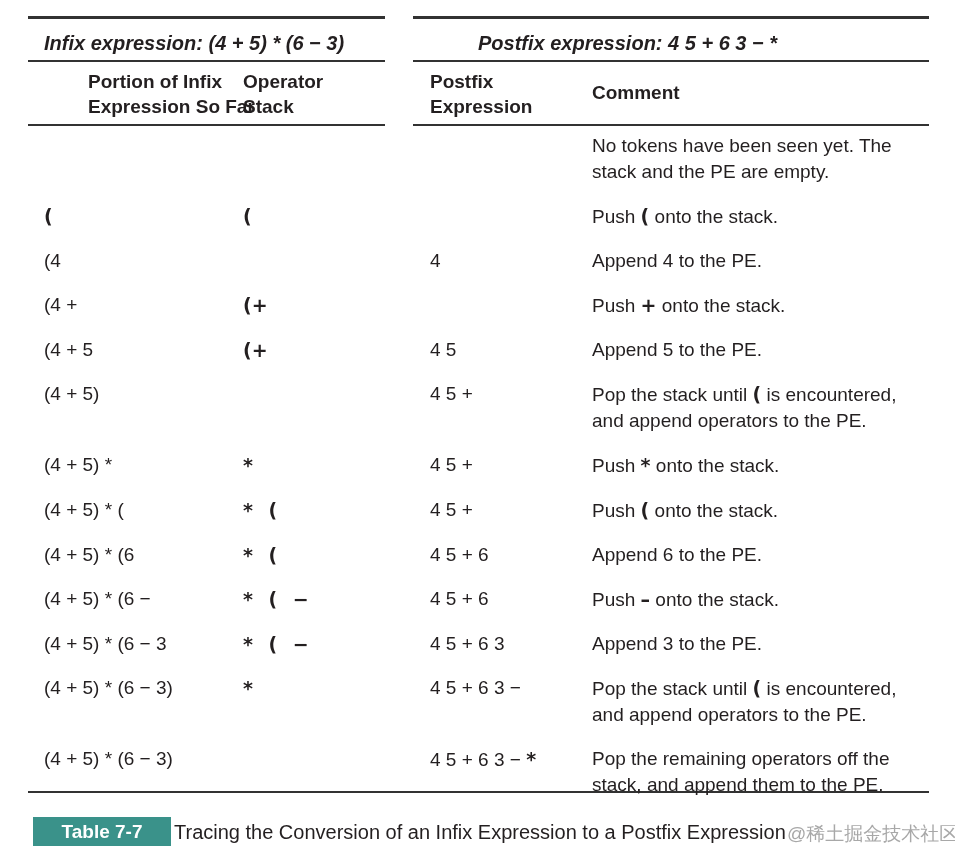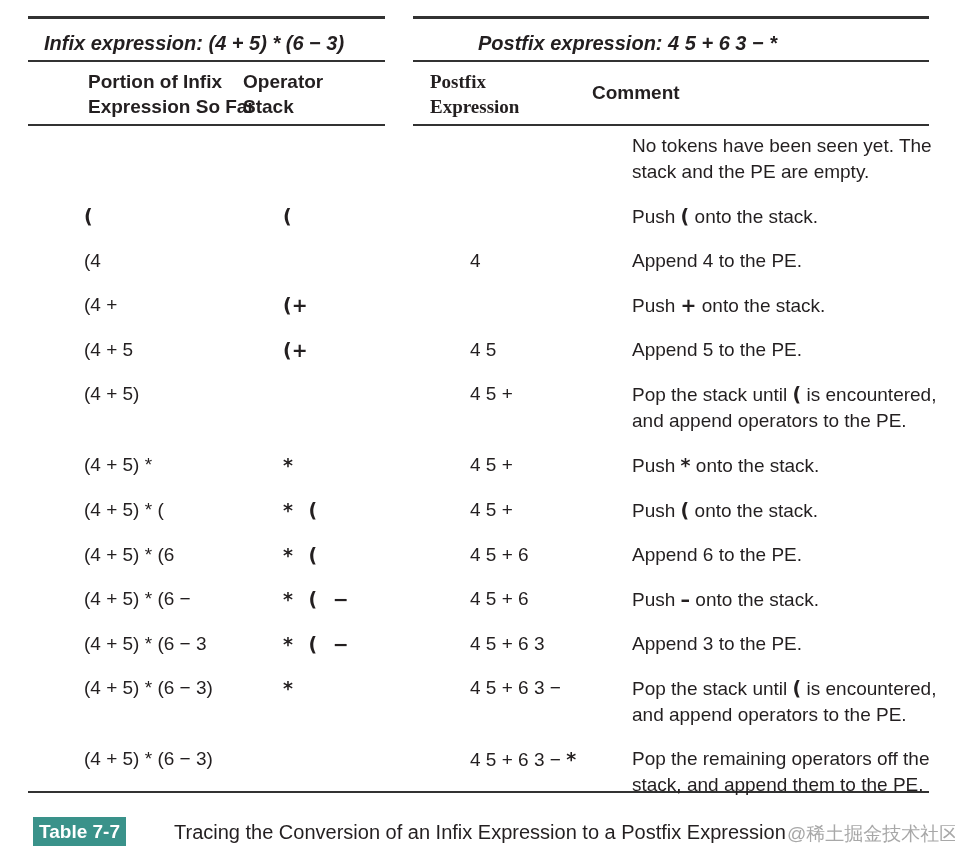--- a/index.html
+++ b/index.html
@@ -15,35 +15,35 @@
   .rule.thick .seg { height:3px; }
   .rule.full .seg.l { width:385px; margin-right:0; }
   
   .group-title { position:absolute; top:30px; font-weight:700; font-size:20px; line-height:26px; white-space:nowrap;font-style:italic; }
   #infix-title { left:44px; }
   #postfix-title { left:430px;margin-left:48px; }
   
   .col-h { position:absolute; top:69px; font-weight:700; font-size:19px; line-height:25px; white-space:pre-line; }
   #col-h-infix { left:44px;margin-left:44px; }
   #col-h-stack { left:243px; }
-  #col-h-pe { left:430px;font-family:Liberation Serif, serif; }
+  #col-h-pe { left:430px; }
   #col-h-comment { left:592px; top:80px; }
   
-  .tbody { position:absolute; top:133px; left:0; width:825px;padding-left:40px; }
+  .tbody { position:absolute; top:133px; left:0; width:825px; }
   .row {
     display:grid; grid-template-columns:199px 187px 162px 337px;
     margin:0 0 18px 44px; font-size:19px; line-height:26px;
   }
   .cell { white-space:pre-line; }
   .stack-cell { font-weight:700; word-spacing:9px; font-family:"DejaVu Sans","Liberation Sans",sans-serif; }
   .opchar { font-weight:700; font-family:"DejaVu Sans","Liberation Sans",sans-serif; }
   .g { font-weight:700; font-family:"DejaVu Sans","Liberation Sans",sans-serif; }
   
   .badge {
-    position:absolute; left:33px; top:817px; width:93px; height:29px;
+    position:absolute; left:33px; top:817px; width:138px; height:29px;
     color:#ffffff; font-weight:700; font-size:19px; line-height:29px; text-align:center;
     background:#3a928a;
   }
   .caption { position:absolute; left:174px; top:819px; font-size:20px; line-height:26px; white-space:nowrap; }
   .watermark {
     position:absolute; left:787px; top:822px; font-size:19px; line-height:24px;
     color:#a8a8a8; white-space:nowrap;
   }
 </style>
 </head>

